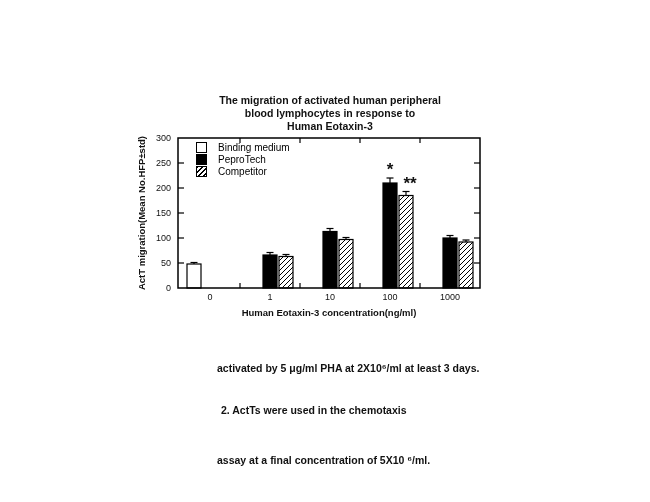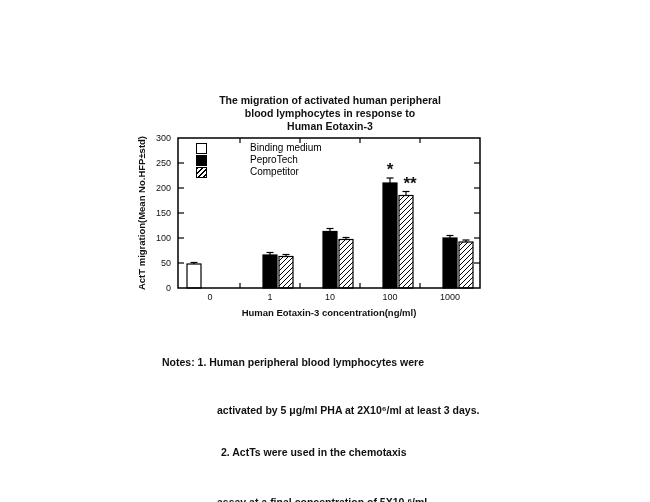--- a/index.html
+++ b/index.html
@@ -7,21 +7,21 @@
     position:relative;width:593px;height:502px;background:#ffffff;
     overflow:hidden;font-family:"Liberation Sans",sans-serif;color:#000;
   }
   .title{
     position:absolute;left:5px;top:94px;width:650px;text-align:center;
     font-weight:bold;font-size:10.5px;line-height:13px;color:#111;
   }
   #chart-svg{position:absolute;left:0;top:0;}
   #chart-svg text{font-family:"Liberation Sans",sans-serif;fill:#111;}
   .legend{position:absolute;left:196px;top:142px;}
-  .legend-row{display:flex;align-items:flex-end;height:12px;gap:32px;}
+  .legend-row{display:flex;align-items:flex-start;height:12px;}
   .swatch{width:9px;height:9px;border:1px solid #000;margin-right:11px;box-sizing:content-box;}
   .swatch.open{background:#fff;}
   .swatch.solid{background:#000;}
   .swatch.hatched{background:repeating-linear-gradient(135deg,#000 0,#000 1px,#fff 1px,#fff 3.5px);}
   .legend-label{font-size:10px;line-height:12px;white-space:nowrap;}
   .notes{
     position:absolute;left:162px;top:327px;width:380px;
     font-weight:bold;font-size:10.5px;line-height:14px;white-space:pre-wrap;color:#111;
   }
   .notes div{white-space:pre-wrap;}
@@ -122,21 +122,20 @@
       <span class="swatch solid"></span>
       <span class="legend-label">PeproTech</span>
     </div>
     <div class="legend-row">
       <span class="swatch hatched"></span>
       <span class="legend-label">Competitor</span>
     </div>
   </div>
 
   <div class="notes">
-    <div class="n1">Notes: 1. Human peripheral blood lymphocytes were</div>
     <div class="n2">activated by 5 μg/ml PHA at 2X10⁶/ml at least 3 days.</div>
     <div class="n3">2. ActTs were used in the chemotaxis</div>
     <div class="n4">assay at a final concentration of 5X10 ⁶/ml.</div>
     
     
   </div>
 
 </div>
 
 </body></html>

